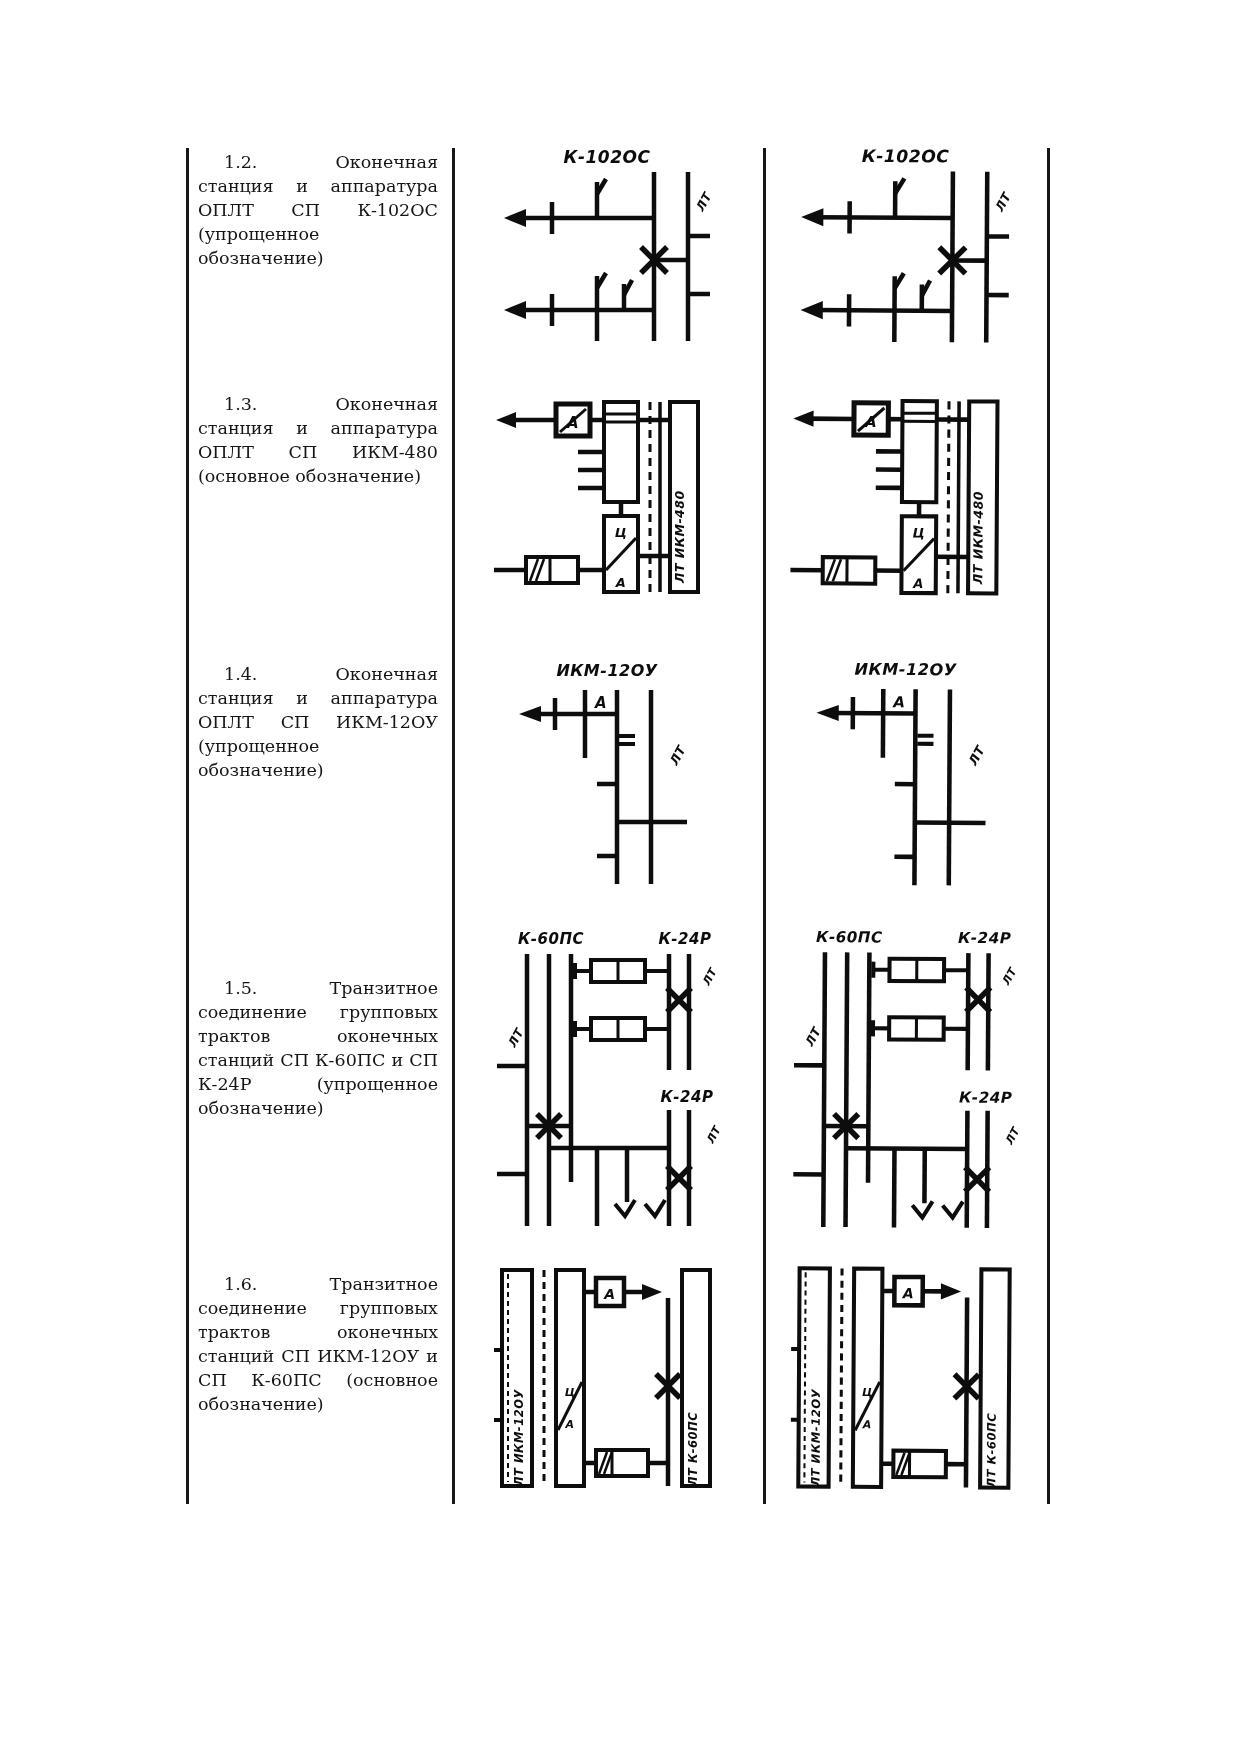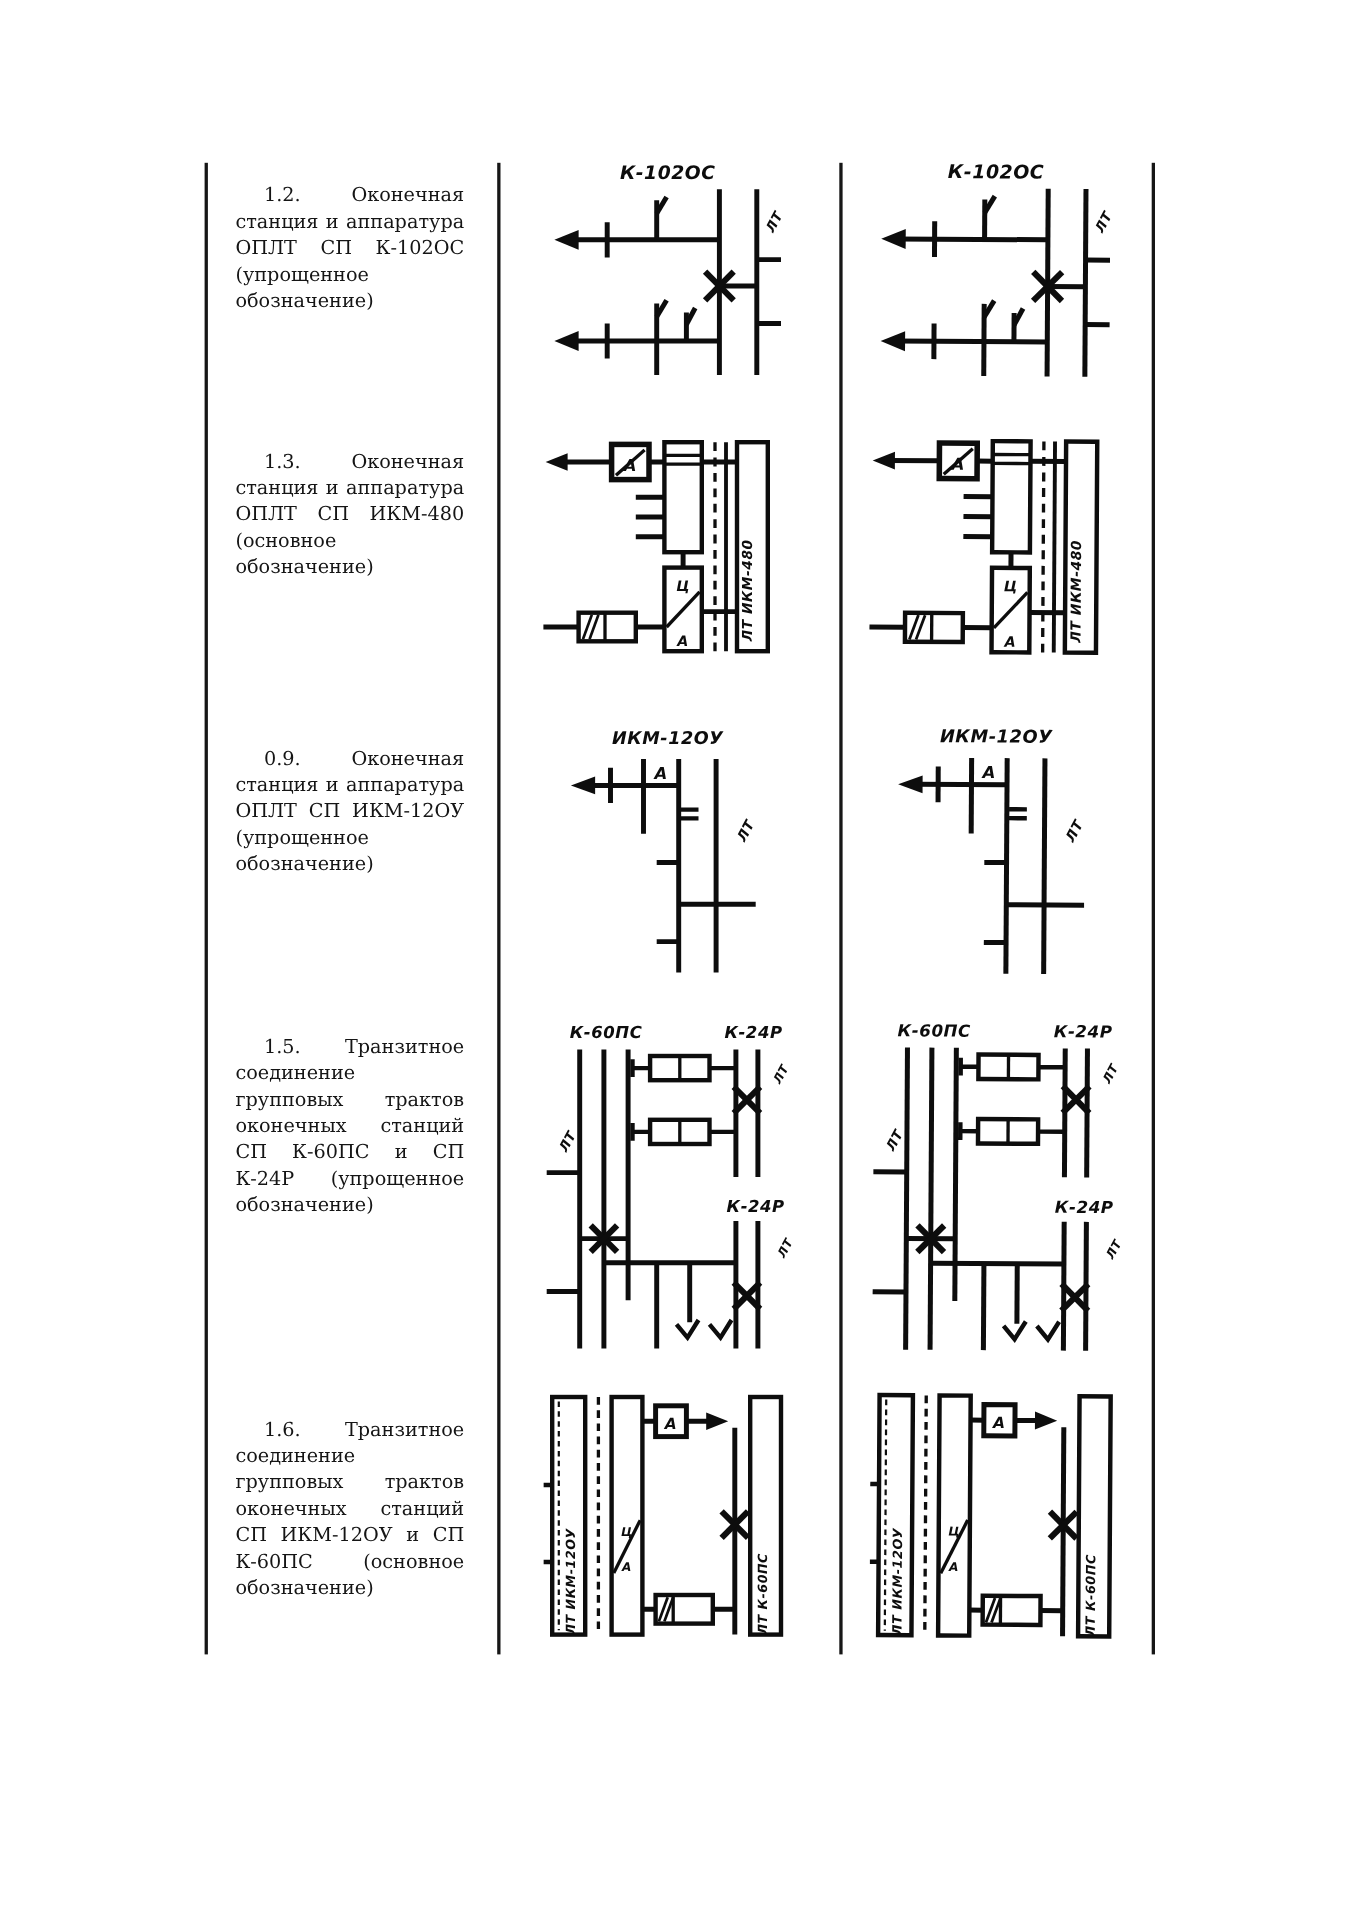--- a/index.html
+++ b/index.html
@@ -1,21 +1,21 @@
 <!DOCTYPE html>
 <html><head>
 <meta charset="utf-8">
 <style>
   html,body{margin:0;padding:0;}
   body{width:1240px;height:1755px;background:#ffffff;position:relative;overflow:hidden;
        font-family:"DejaVu Serif",serif;color:#141414;}
   .vline{position:absolute;top:148px;height:1356px;width:3px;background:#161616;}
   .cell-text{position:absolute;left:198px;width:240px;font-size:17.5px;line-height:24px;
              text-align:justify;color:#151515;}
-  .cell-text p{margin:16px;text-indent:26px;}
+  .cell-text p{margin:0;text-indent:26px;}
   .diag{position:absolute;}
   .diag svg{display:block;}
   .d2 svg{transform:rotate(.35deg) scale(1.01);transform-origin:50% 50%;}
   .dlabel{font-family:"DejaVu Sans",sans-serif;font-weight:700;font-style:italic;
           fill:#0d0d0d;letter-spacing:.5px;}
 </style>
 </head>
 <body>
 
 <div class="vline" style="left:186px"></div>
@@ -23,23 +23,23 @@
 <div class="vline" style="left:763px"></div>
 <div class="vline" style="left:1047px"></div>
 
 <div class="cell-text" style="top:150px">
   <p>1.2. Оконечная станция и аппаратура ОПЛТ СП К-102ОС (упрощенное обозначение)</p>
 </div>
 <div class="cell-text" style="top:392px">
   <p>1.3. Оконечная станция и аппаратура ОПЛТ СП ИКМ-480 (основное обозначение)</p>
 </div>
 <div class="cell-text" style="top:662px">
-  <p>0.9. Оконечная станция и аппаратура ОПЛТ СП ИКМ-12ОУ (упрощенное обозначение)</p>
-</div>
-<div class="cell-text" style="top:924px">
+  <p>1.4. Оконечная станция и аппаратура ОПЛТ СП ИКМ-12ОУ (упрощенное обозначение)</p>
+</div>
+<div class="cell-text" style="top:976px">
   <p>1.5. Транзитное соединение групповых трактов оконечных станций СП К-60ПС и СП К-24Р (упрощенное обозначение)</p>
 </div>
 <div class="cell-text" style="top:1272px">
   <p>1.6. Транзитное соединение групповых трактов оконечных станций СП ИКМ-12ОУ и СП К-60ПС (основное обозначение)</p>
 </div>
 
 <div class="diag" style="left:502px;top:148px">
 <svg width="210" height="195" viewBox="0 0 210 195">
   <text class="dlabel" x="105" y="15" text-anchor="middle" font-size="17">К-102ОС</text>
   <g stroke="#0d0d0d" stroke-width="4.5">

